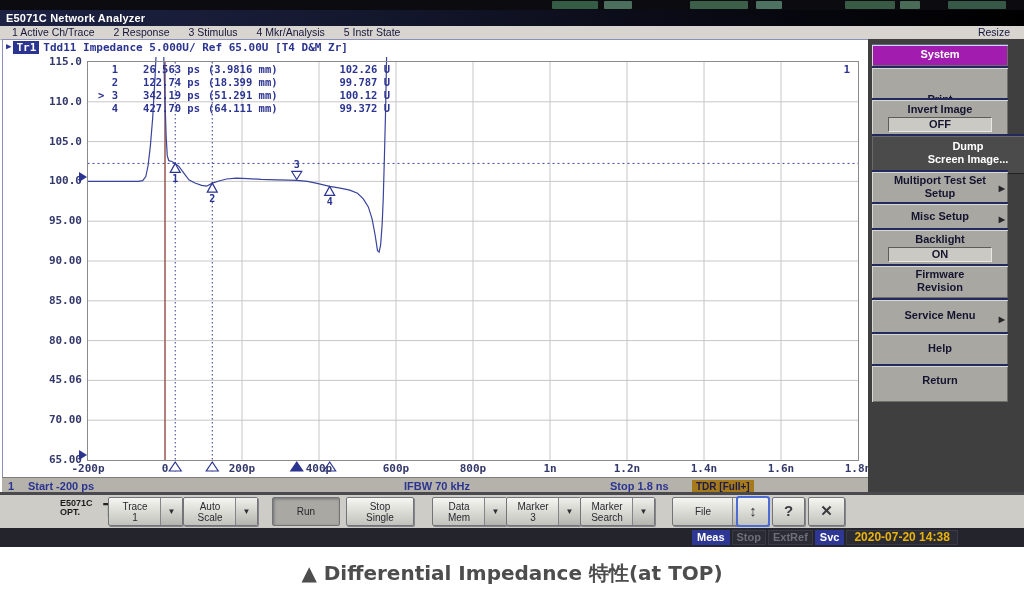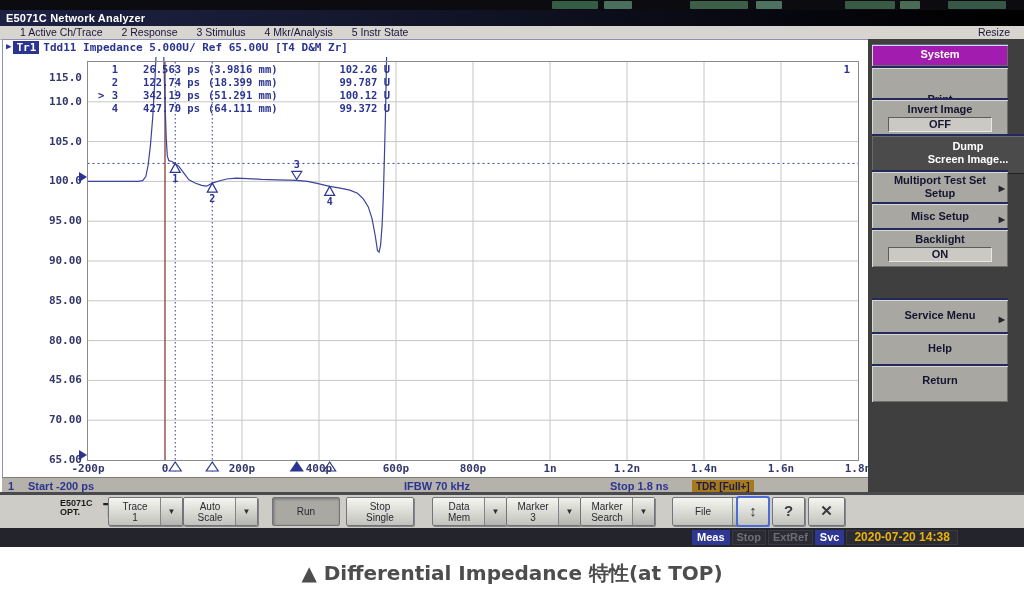--- a/index.html
+++ b/index.html
@@ -7,21 +7,21 @@
         font-family:"Liberation Sans",sans-serif;-webkit-font-smoothing:antialiased;}
   .abs{position:absolute;}
   
   .bezel{left:0;top:0;width:1024px;height:10px;background:#0b0b10;}
   .blob{position:absolute;top:1px;height:8px;border-radius:1px;opacity:.85;}
   .titlebar{left:0;top:10px;width:1024px;height:16px;
     background:linear-gradient(90deg,#1d2244 0%,#14182e 35%,#0a0b16 65%,#000 100%);}
   .titletext{position:absolute;left:6px;top:2px;color:#fff;font-size:11px;font-weight:bold;letter-spacing:.2px;}
   
   .menubar{left:0;top:26px;width:1024px;height:13px;background:#d8d5d0;border-bottom:1px solid #b6b3ae;font-size:10.5px;color:#16163a;}
-  .menuitems{position:absolute;left:20px;top:0;height:17px;line-height:13px;}
+  .menuitems{position:absolute;left:12px;top:0;height:17px;line-height:13px;}
   .menu-item{display:inline-block;margin-right:19px;cursor:default;}
   .resize{position:absolute;right:14px;top:0;line-height:13px;}
   
   .contentframe{left:2px;top:39px;width:866px;height:439px;background:#fff;border:1px solid #8a90b8;}
   .tracebar{left:6px;top:41px;height:13px;font-family:"DejaVu Sans Mono",monospace;font-size:11px;font-weight:bold;color:#2b3490;white-space:nowrap;}
   .tr-arrow{color:#2b3490;font-size:9px;vertical-align:top;}
   .tr-badge{background:#2b3490;color:#fff;padding:0 3px;margin:0 4px 0 2px;}
   
   .plotsvg{left:87px;top:57px;width:772px;height:420px;overflow:hidden;}
   .ytick{position:absolute;width:56px;text-align:right;font-family:"DejaVu Sans Mono",monospace;
@@ -161,21 +161,21 @@
         <g>
           <polygon points="242.6645,129.39888000000002 237.6645,138.39888000000002 247.6645,138.39888000000002" fill="#fff" stroke="#2b3490" stroke-width="1.2"></polygon>
           <text x="242.6645" y="148.39888000000002" text-anchor="middle" font-size="10" font-weight="bold" fill="#2b3490" font-family="DejaVu Sans Mono,monospace">4</text>
         </g>
         <polygon points="242.6645,405 236.6645,414 248.6645,414" fill="#ffffff" stroke="#2b3490" stroke-width="1.2"></polygon>
       </g>
       <text x="763" y="16" text-anchor="end" font-size="11" font-weight="bold" fill="#2b3490" font-family="DejaVu Sans Mono,monospace">1</text>
     </svg>
 
   <div id="yticks">
-      <div class="ytick abs" style="left: 26px; top: 71px;">115.0</div>
+      <div class="ytick abs" style="left: 26px; top: 55px;">115.0</div>
       <div class="ytick abs" style="left: 26px; top: 94.8px;">110.0</div>
       <div class="ytick abs" style="left: 26px; top: 134.6px;">105.0</div>
       <div class="ytick abs" style="left: 26px; top: 174.4px;">100.0</div>
       <div class="ytick abs" style="left: 26px; top: 214.2px;">95.00</div>
       <div class="ytick abs" style="left: 26px; top: 254px;">90.00</div>
       <div class="ytick abs" style="left: 26px; top: 293.8px; text-align: right;">85.00</div>
       <div class="ytick abs" style="left: 26px; top: 333.6px;">80.00</div>
       <div class="ytick abs" style="left: 26px; top: 373.4px;">45.06</div>
       <div class="ytick abs" style="left: 26px; top: 413.2px;">70.00</div>
       <div class="ytick abs" style="left: 26px; top: 453px;">65.00</div>
@@ -238,20 +238,24 @@
         <span class="sb-arrow">▶</span>
       </div>
       <div class="sb-btn" style="top: 160px; height: 24px; padding-top: 5.5px;">
         <div class="ln">Misc Setup</div>
         <span class="sb-arrow">▶</span>
       </div>
       <div class="sb-btn" style="top: 186px; height: 34px; padding-top: 3px;">
         <div class="ln">Backlight</div>
         <div class="sb-sub">ON</div>
       </div>
+      <div class="sb-btn" style="top: 222px; height: 30px; padding-top: 2px;">
+        <div class="ln">Firmware</div>
+        <div class="ln">Revision</div>
+      </div>
       <div class="sb-btn" style="top: 256px; height: 30px; padding-top: 8.5px;">
         <div class="ln">Service Menu</div>
         <span class="sb-arrow">▶</span>
       </div>
       <div class="sb-btn" style="top: 290px; height: 28px; padding-top: 7.5px;">
         <div class="ln">Help</div>
       </div>
       <div class="sb-btn" style="top: 322px; height: 28px; padding-top: 7.5px;">
         <div class="ln">Return</div>
       </div>

